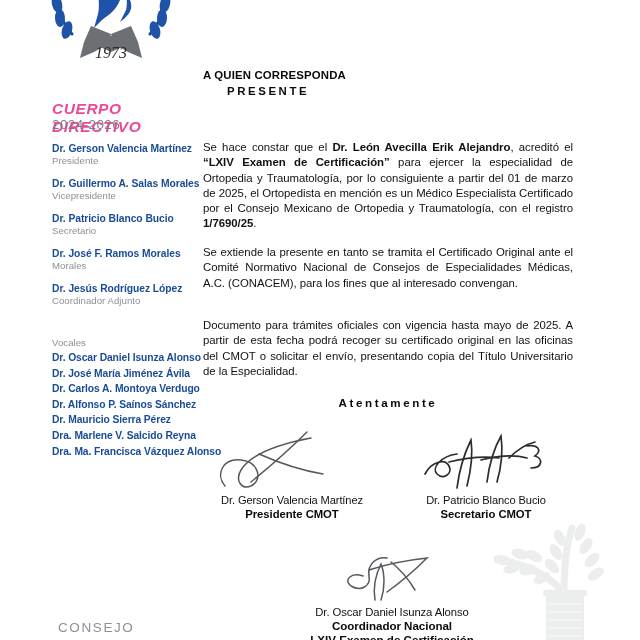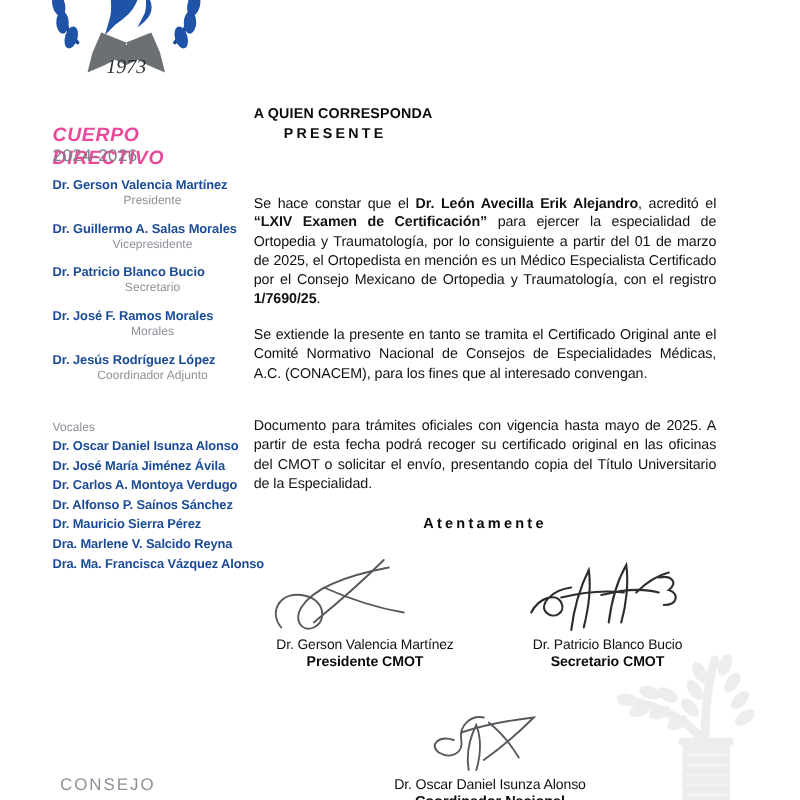--- a/index.html
+++ b/index.html
@@ -16,21 +16,21 @@
 
   
   #watermark {
     position:absolute; right:6px; bottom:-6px;
     width:140px; height:130px;
     opacity:1; pointer-events:none; z-index:0;
   }
 
   
   #sidebar {
-    position:absolute; left:4px; top:0; width:196px; height:640px;
+    position:absolute; left:14px; top:0; width:196px; height:640px;
     z-index:2;
   }
   #logo-wrap {
     position:absolute; left:22px; top:-34px; width:150px; height:120px;
   }
   #logo-wrap svg { display:block; }
 
   .side-title {
     position:absolute; left:38px; top:100px;
     font-size:15.5px; font-weight:bold; color:#ec4899;
@@ -44,41 +44,40 @@
 
   #board-list { position:absolute; left:38px; top:142px; width:160px; }
   .officer { margin-bottom:9.5px; }
   .officer .nm {
     font-size:10.3px; font-weight:bold; color:#1a4b96;
     line-height:13px; letter-spacing:-.05px; white-space:nowrap;
   }
   .officer .rl {
     font-size:9.6px; color:#8d9098; line-height:12.5px;
     letter-spacing:.05px;
-    text-align:center;
   }
 
   #vocales-head {
     position:absolute; left:38px; top:337px;
     font-size:9.6px; color:#8d9098; letter-spacing:.05px;
   }
   #vocales-list { position:absolute; left:38px; top:350px; width:170px; }
   .vocal {
     font-size:10.3px; font-weight:bold; color:#1a4b96;
     line-height:15.6px; white-space:nowrap; letter-spacing:-.1px;
   }
 
   #consejo-foot {
     position:absolute; left:44px; top:620px;
     font-size:13.5px; color:#8d9098; letter-spacing:1.6px;
   }
 
   
   #main {
-    position:absolute; left:203px; top:16px; width:372px; height:497px;
+    position:absolute; left:203px; top:0; width:372px; height:497px;
     z-index:2;
   }
   #addressee {
     position:absolute; left:0; top:68px;
     font-size:11.4px; font-weight:bold; color:#0a0a0a; line-height:15.5px;
     letter-spacing:.15px;
   }
   #addressee .sp { letter-spacing:2.6px; display:block;padding-left:24px; }
 
   .para {

